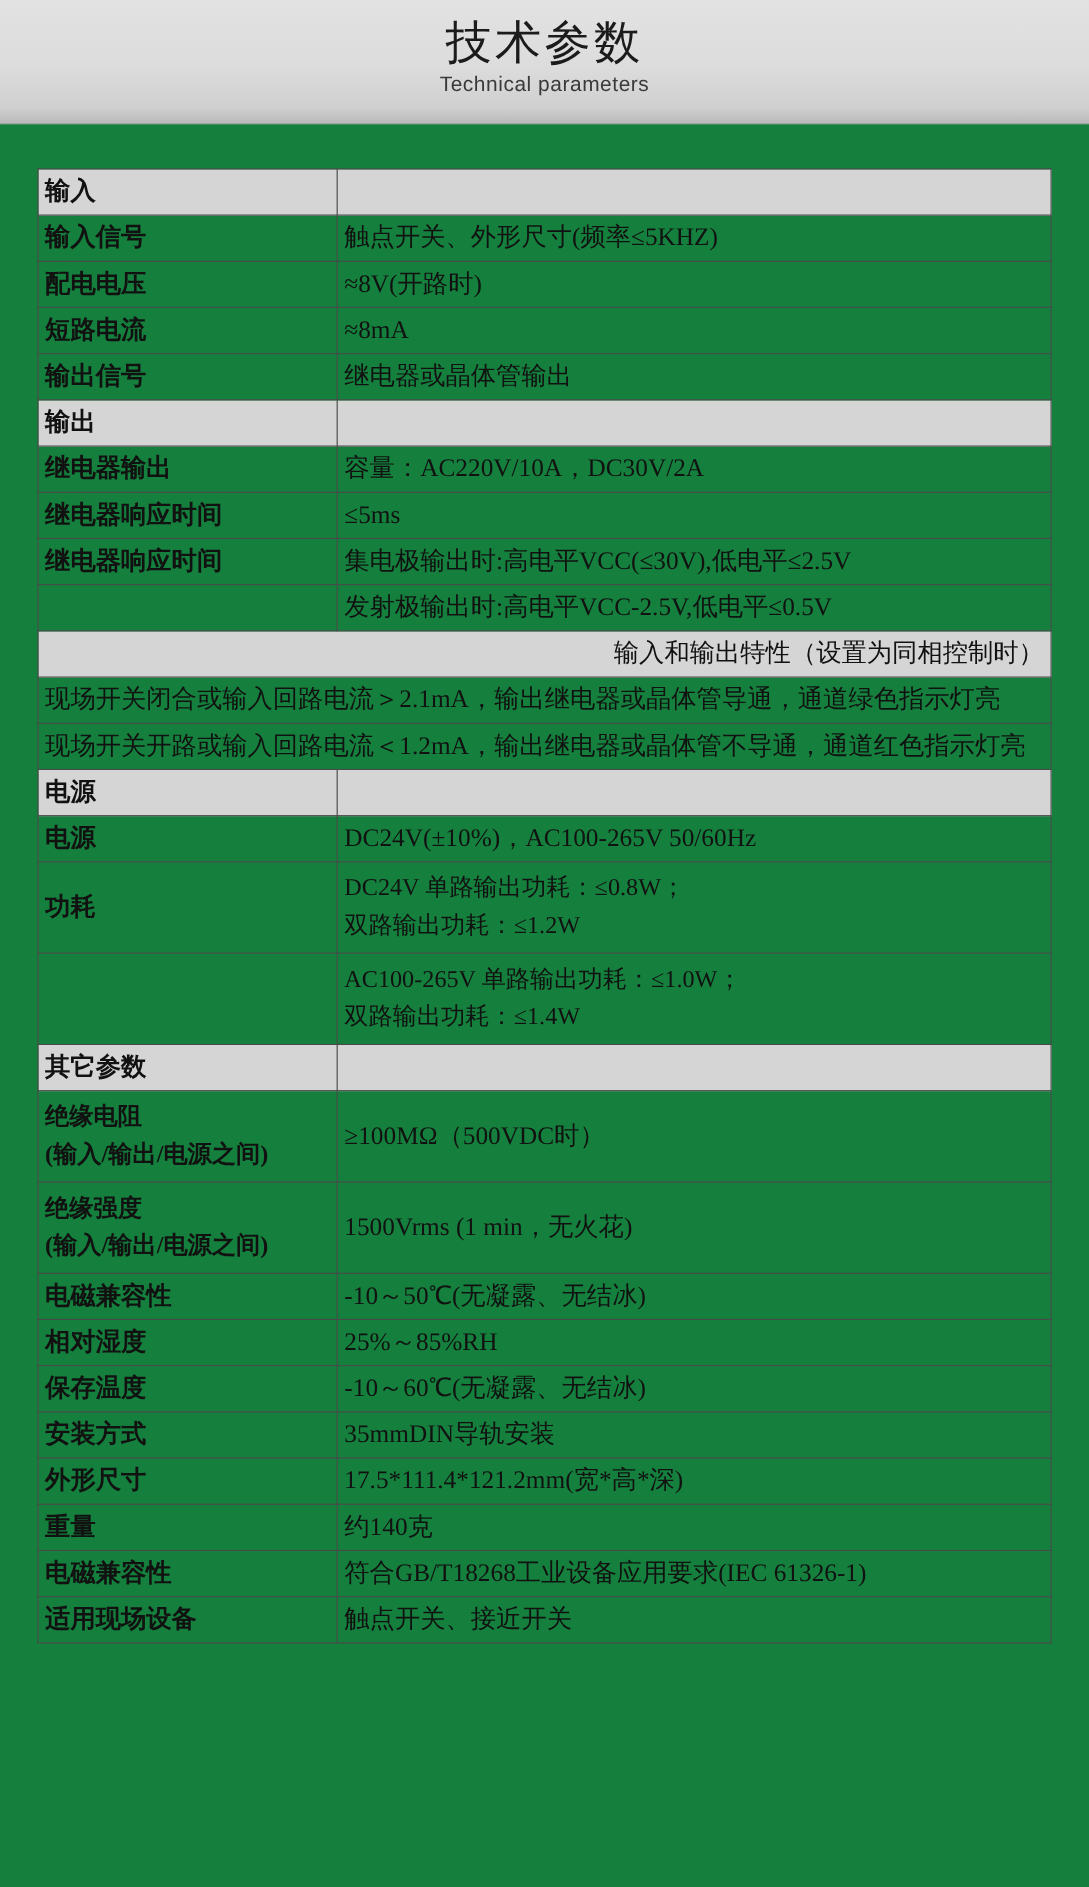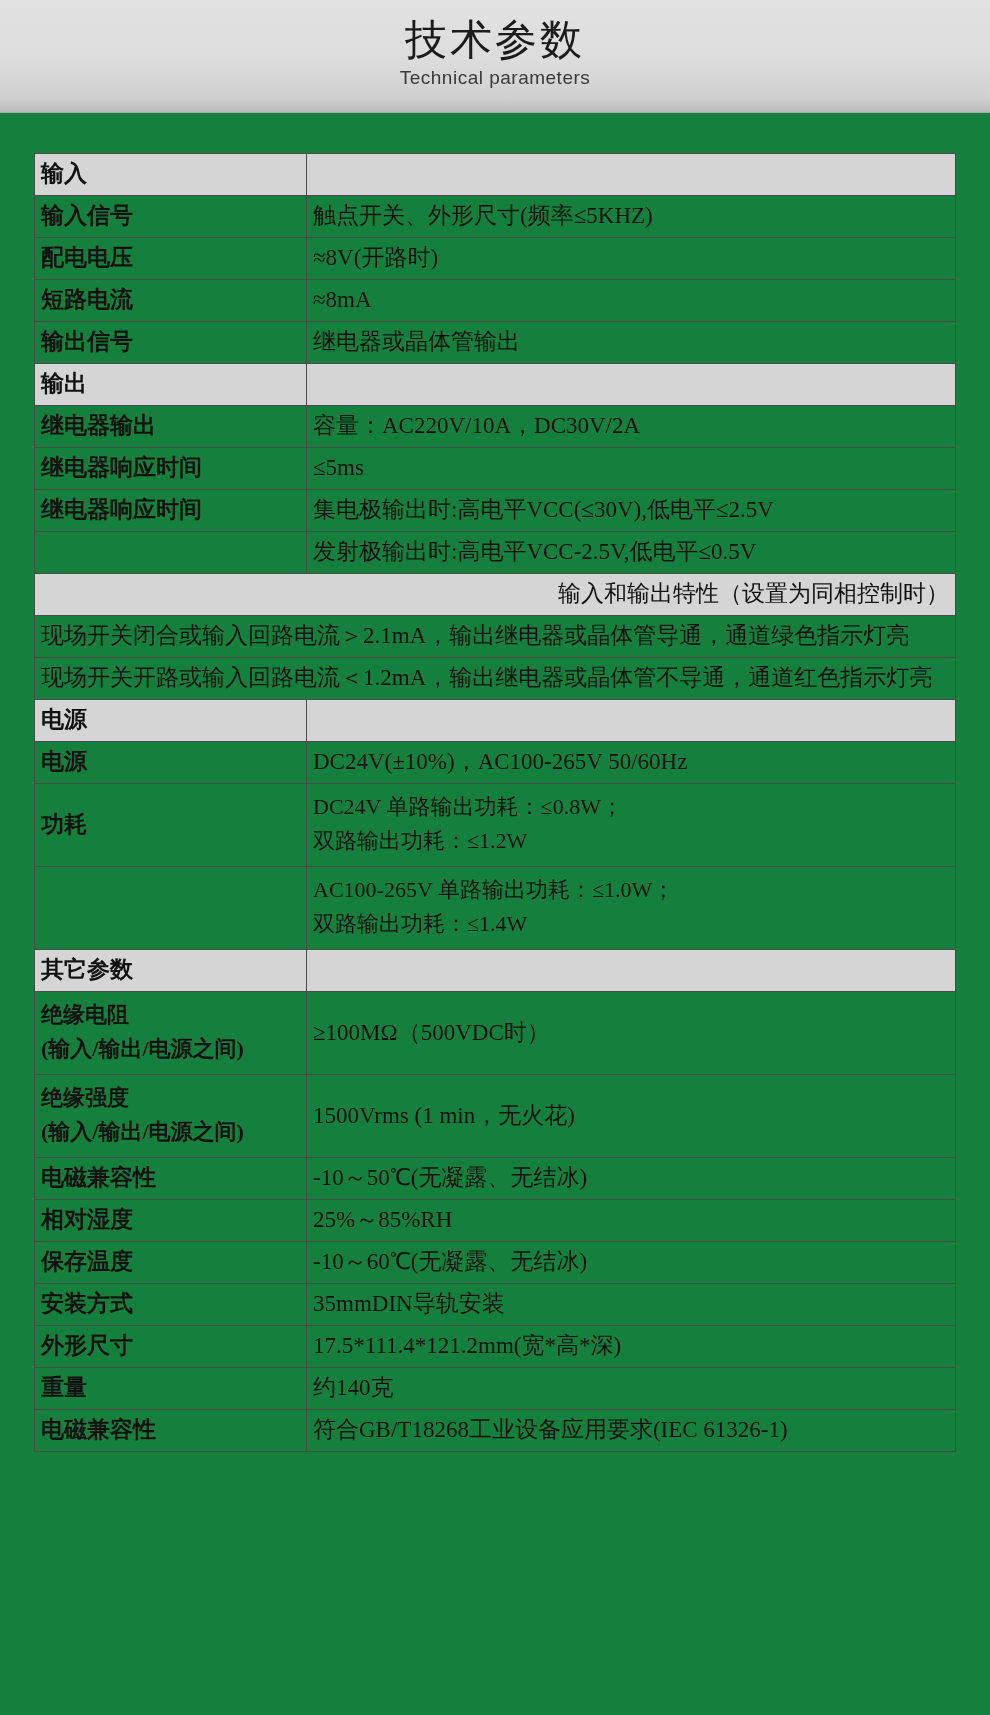--- a/index.html
+++ b/index.html
@@ -218,16 +218,20 @@
           <td class="value">17.5*111.4*121.2mm(宽*高*深)</td>
         </tr>
         <tr>
           <td class="label">重量</td>
           <td class="value">约140克</td>
         </tr>
         <tr>
           <td class="label">电磁兼容性</td>
           <td class="value">符合GB/T18268工业设备应用要求(IEC 61326-1)</td>
         </tr>
+        <tr>
+          <td class="label">适用现场设备</td>
+          <td class="value">触点开关、接近开关</td>
+        </tr>
       </tbody>
     </table>
   </div>
 </div>
 
 </body></html>

